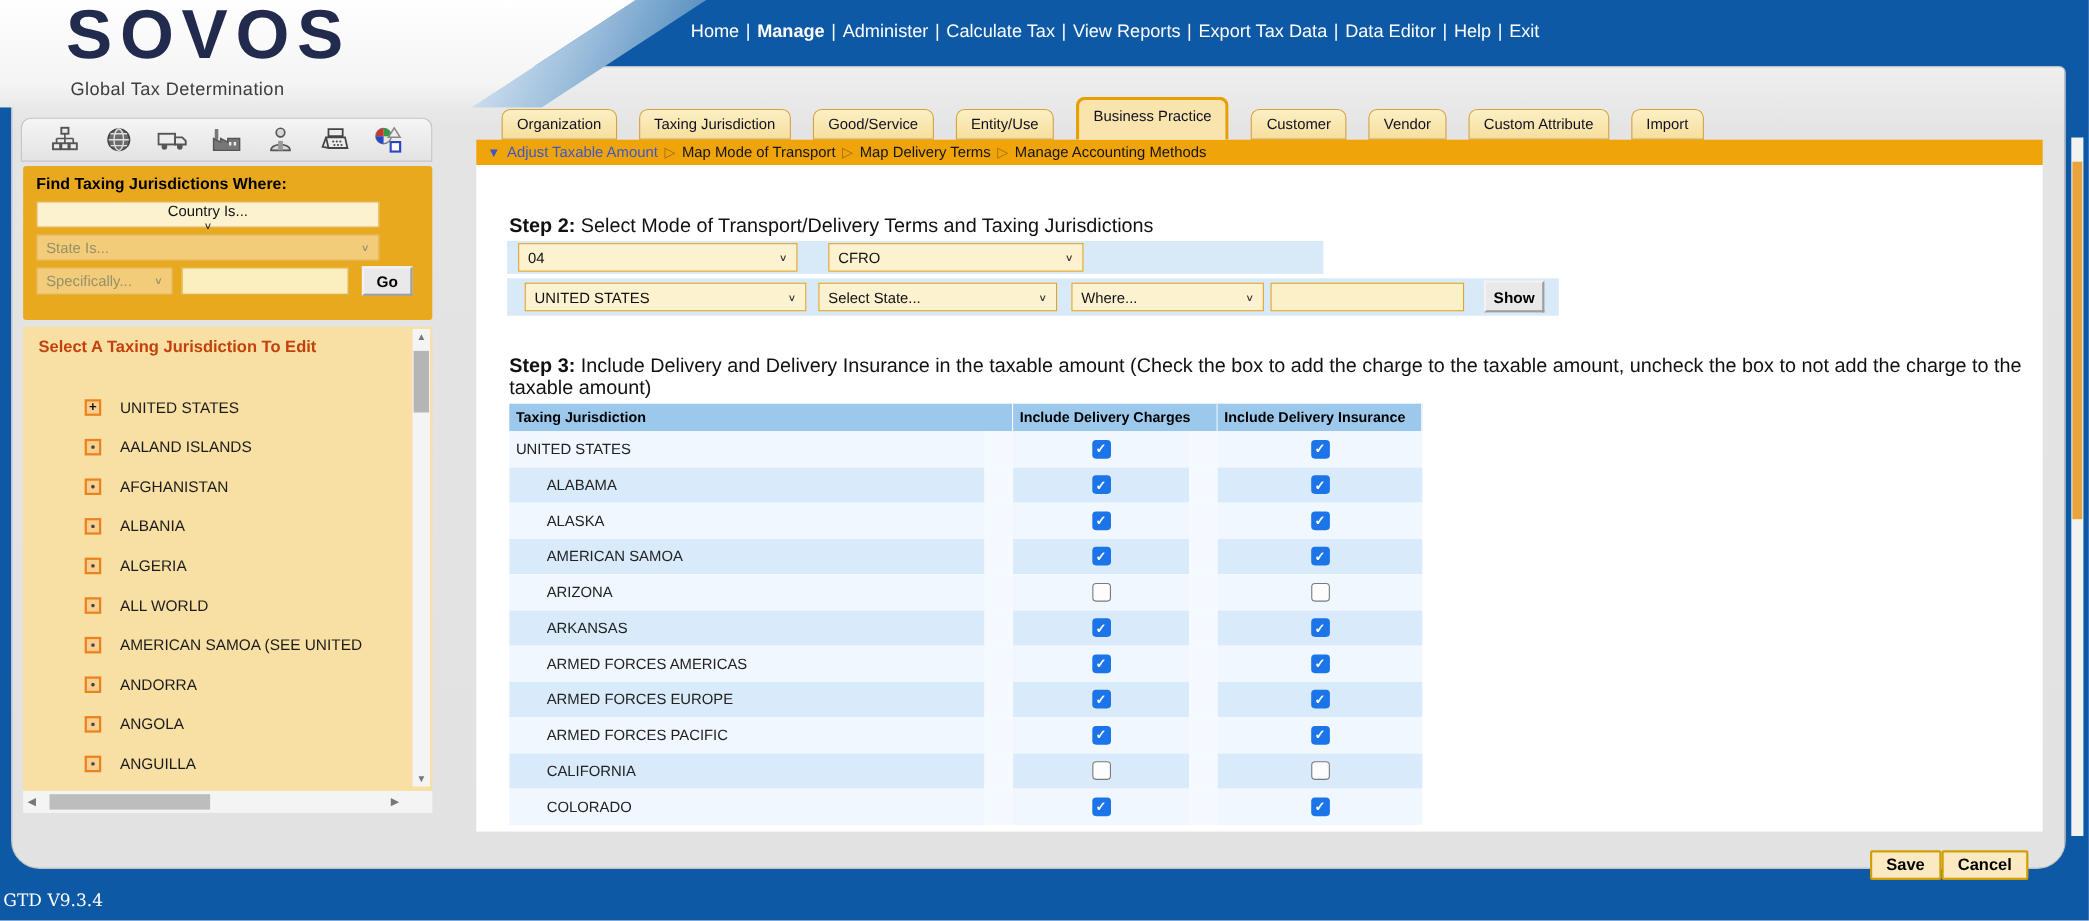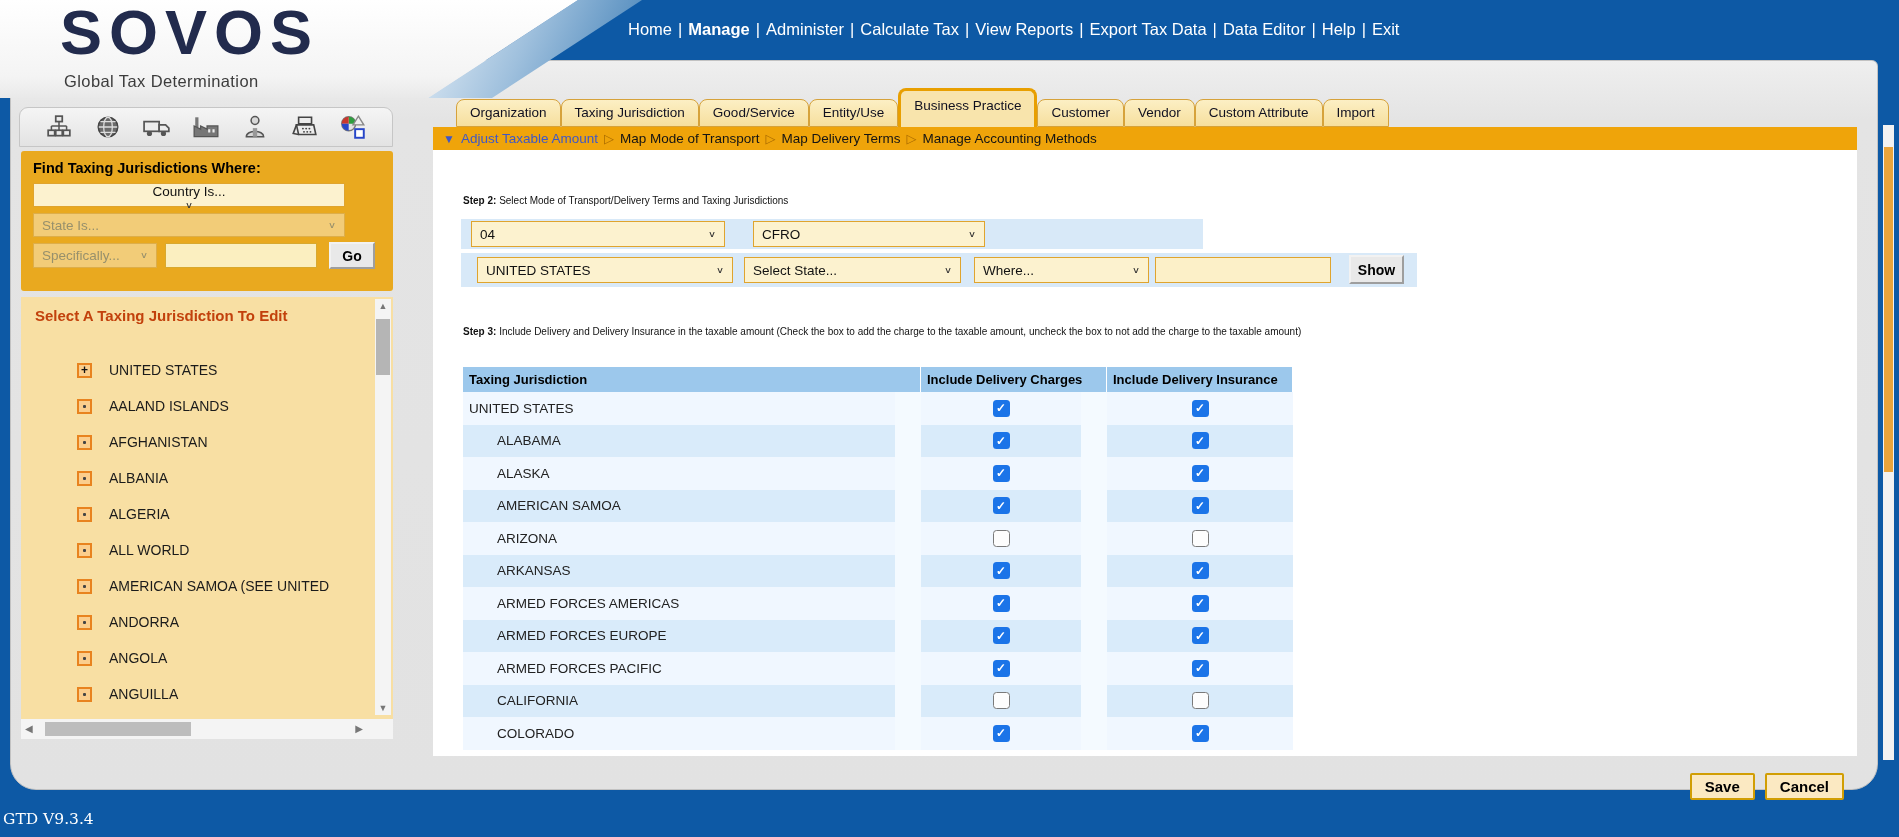--- a/index.html
+++ b/index.html
@@ -23,21 +23,21 @@
     clip-path:polygon(150px 0, 214px 0, 64px 98px, 0 98px);
     background:linear-gradient(115deg,#E6EFF7 0%, #9FC0DD 45%, #3D7DB5 100%); }
   #logo-panel { position:absolute; left:0; top:0; width:578px; height:98px;
     background:linear-gradient(180deg,#FFFFFF 0%, #F4F4F4 78%, #E9E9E9 100%);
     clip-path:polygon(0 0, 578px 0, 428px 98px, 0 98px); }
   #logo-text { position:absolute; left:60px; top:-4px; font-size:63px; font-weight:bold; letter-spacing:7px; color:#222B4D; }
   #logo-tagline { position:absolute; left:64px; top:72px; font-size:16.5px; letter-spacing:.4px; color:#3C3C3C; }
 
   
   #tab-bar { position:absolute; left:445px; top:27px; height:39px; display:flex; align-items:flex-end; }
-  .tab { height:28px; line-height:26px; padding:0 13px; margin-right:0; font-size:13.5px; color:#101020;
+  .tab { height:28px; line-height:26px; padding:0 13px; margin-right:20px; font-size:13.5px; color:#101020;
     background:linear-gradient(180deg,#FCEFC4,#F6DF9E); border:1px solid #D6A23B; border-radius:8px 8px 0 0; cursor:pointer; }
   .tab.active { height:39px; line-height:30px; background:#F8E4AC; border:3px solid #E89F00; border-bottom:none; position:relative; z-index:3; }
 
   
   #breadcrumb { position:absolute; left:422px; top:66px; width:1424px; height:23px; background:#EFA40A;
     display:flex; align-items:center; padding-left:10px; font-size:13.5px; color:#141414; white-space:nowrap; }
   .bc-marker { color:#3E57C8; font-size:12px; margin-right:6px; }
   .bc-arrow { color:#A96B00; font-size:13px; margin:0 6px; }
   .bc-link.first { color:#3E57C8; }
   .bc-link { cursor:pointer; }
@@ -75,21 +75,21 @@
   .vscroll .arr-up { position:absolute; top:2px; left:0; width:16px; text-align:center; font-size:9px; color:#777; }
   .vscroll .arr-dn { position:absolute; bottom:2px; left:0; width:16px; text-align:center; font-size:9px; color:#777; }
   .vscroll .thumb { position:absolute; left:1px; top:20px; width:14px; height:56px; background:#B5B5B5; }
   #tree-hscroll { position:absolute; left:10px; top:658px; width:372px; height:20px; background:#F4F4F4; }
   #tree-hscroll .arr-l { position:absolute; left:4px; top:4px; font-size:10px; color:#777; }
   #tree-hscroll .arr-r { position:absolute; right:30px; top:4px; font-size:10px; color:#777; }
   #tree-hscroll .thumb { position:absolute; left:24px; top:3px; width:146px; height:14px; background:#BDBDBD; }
 
   
   #content { position:absolute; left:422px; top:89px; width:1424px; height:606px; background:#FFFFFF; overflow:hidden; }
-  .step-line { position:absolute; left:30px; font-size:10px; color:#111; }
+  .step-line { position:absolute; left:30px; font-size:18px; color:#111; }
   #step2-line { top:45px; }
   .step-label { font-weight:bold; }
   .strip { position:absolute; background:#D8E9F8; }
   #strip1 { left:28px; top:69px; width:742px; height:30px; }
   #strip2 { left:28px; top:103px; width:956px; height:34px; }
   #sel-transport { left:38px; top:71px; width:254px; height:26px; }
   #sel-terms { left:310px; top:71px; width:232px; height:26px;margin-left:10px; }
   #sel-country { left:44px; top:107px; width:256px; height:26px; }
   #sel-state { left:311px; top:107px; width:217px; height:26px; }
   #sel-where { left:541px; top:107px; width:175px; height:26px; }
@@ -113,21 +113,21 @@
   .tname.indent { padding-left:34px; }
   .tsp { width:26px; background:#F4FAFF; }
   .tcb { width:160px; justify-content:center; }
   .tcb.ins { width:186px; }
   .checkbox { width:17px; height:17px; border-radius:3.5px; cursor:pointer; }
   .checkbox.checked { background:#1B74E8; display:flex; align-items:center; justify-content:center;
     color:#fff; font-size:12px; font-weight:bold; }
   .checkbox.unchecked { background:#FDFDFD; border:1.6px solid #7A7A7A; }
 
   
-  #action-bar { position:absolute; right:33px; top:712px; display:flex; gap:10px; }
+  #action-bar { position:absolute; right:33px; top:712px; display:flex; }
   .btn-amber { background:#FBE9C2; border:2px solid #D19E04; border-radius:2px; font-weight:bold;
     font-size:15px; color:#000; height:27px; padding:0 13px; cursor:pointer; font-family:"Liberation Sans",sans-serif; }
 
   
   #page-scrollbar { position:absolute; left:1883px; top:125px; width:11px; height:635px; background:#F2F2F2; }
   #page-scrollbar .thumb { position:absolute; left:1px; top:22px; width:9px; height:325px; background:#E9A43C; }
 
   #version-text { position:absolute; left:3px; top:810px; color:#FFFFFF; font-family:"DejaVu Serif", serif; font-size:15.5px; }
 
   svg { display:block; }

